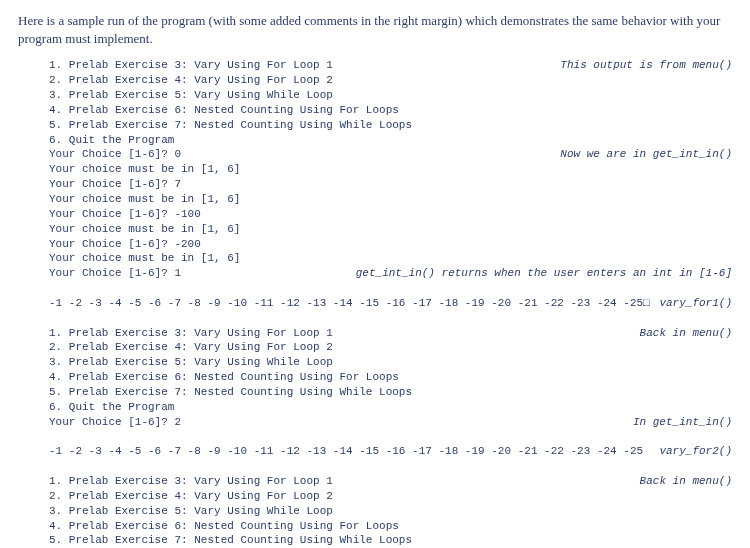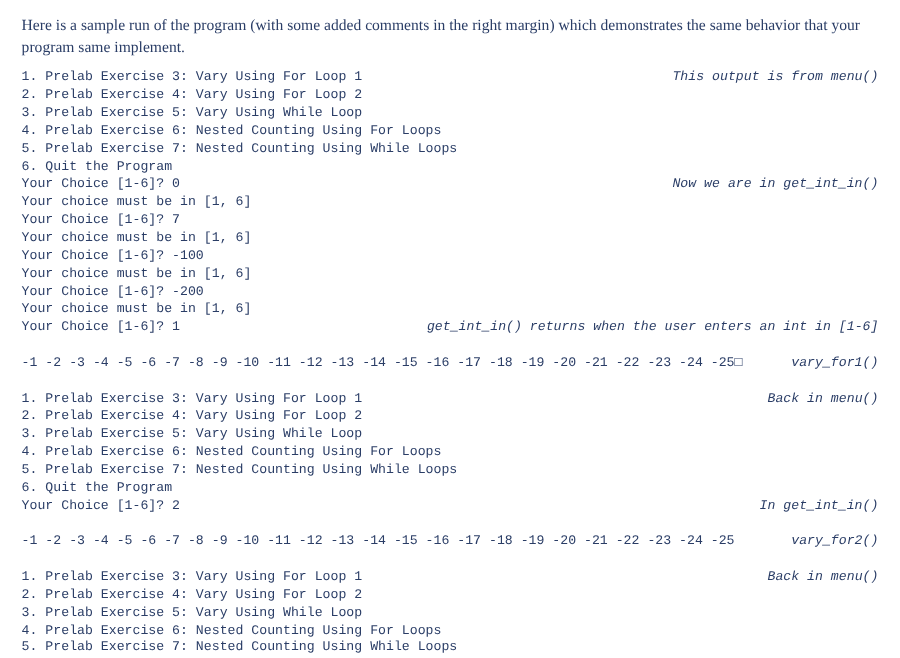--- a/index.html
+++ b/index.html
@@ -25,26 +25,27 @@
     white-space: pre;
     line-height: 1.35;
   }
   .row {
     display: flex;
     justify-content: space-between;
     align-items: baseline;
   }
   .left {
     white-space: pre;
+    margin-left: 31px;
   }
   .right {
     font-style: italic;
     white-space: pre;
     text-align: center;
     padding-left: 8px;
   }
 </style>
 </head>
 <body>
 
-<div class="intro">Here is a sample run of the program (with some added comments in the right margin) which demonstrates the same behavior that your program same implement.</div>
+<div class="intro">Here is a sample run of the program (with some added comments in the right margin) which demonstrates the same behavior with your program must implement.</div>
 
 <div class="codeblock" id="codeblock"><div class="row"><span class="left">1. Prelab Exercise 3: Vary Using For Loop 1</span><span class="right">This output is from menu()</span></div><div class="row"><span class="left">2. Prelab Exercise 4: Vary Using For Loop 2</span></div><div class="row"><span class="left">3. Prelab Exercise 5: Vary Using While Loop</span></div><div class="row"><span class="left">4. Prelab Exercise 6: Nested Counting Using For Loops</span></div><div class="row"><span class="left">5. Prelab Exercise 7: Nested Counting Using While Loops</span></div><div class="row"><span class="left">6. Quit the Program</span></div><div class="row"><span class="left">Your Choice [1-6]? 0</span><span class="right">Now we are in get_int_in()</span></div><div class="row"><span class="left">Your choice must be in [1, 6]</span></div><div class="row"><span class="left">Your Choice [1-6]? 7</span></div><div class="row"><span class="left">Your choice must be in [1, 6]</span></div><div class="row"><span class="left">Your Choice [1-6]? -100</span></div><div class="row"><span class="left">Your choice must be in [1, 6]</span></div><div class="row"><span class="left">Your Choice [1-6]? -200</span></div><div class="row"><span class="left">Your choice must be in [1, 6]</span></div><div class="row"><span class="left">Your Choice [1-6]? 1</span><span class="right">get_int_in() returns when the user enters an int in [1-6]</span></div><div class="row"><span class="left">&nbsp;</span></div><div class="row"><span class="left">-1 -2 -3 -4 -5 -6 -7 -8 -9 -10 -11 -12 -13 -14 -15 -16 -17 -18 -19 -20 -21 -22 -23 -24 -25□</span><span class="right">vary_for1()</span></div><div class="row"><span class="left">&nbsp;</span></div><div class="row"><span class="left">1. Prelab Exercise 3: Vary Using For Loop 1</span><span class="right">Back in menu()</span></div><div class="row"><span class="left">2. Prelab Exercise 4: Vary Using For Loop 2</span></div><div class="row"><span class="left">3. Prelab Exercise 5: Vary Using While Loop</span></div><div class="row"><span class="left">4. Prelab Exercise 6: Nested Counting Using For Loops</span></div><div class="row"><span class="left">5. Prelab Exercise 7: Nested Counting Using While Loops</span></div><div class="row"><span class="left">6. Quit the Program</span></div><div class="row"><span class="left">Your Choice [1-6]? 2</span><span class="right">In get_int_in()</span></div><div class="row"><span class="left">&nbsp;</span></div><div class="row"><span class="left">-1 -2 -3 -4 -5 -6 -7 -8 -9 -10 -11 -12 -13 -14 -15 -16 -17 -18 -19 -20 -21 -22 -23 -24 -25</span><span class="right">vary_for2()</span></div><div class="row"><span class="left">&nbsp;</span></div><div class="row"><span class="left">1. Prelab Exercise 3: Vary Using For Loop 1</span><span class="right">Back in menu()</span></div><div class="row"><span class="left">2. Prelab Exercise 4: Vary Using For Loop 2</span></div><div class="row"><span class="left">3. Prelab Exercise 5: Vary Using While Loop</span></div><div class="row"><span class="left">4. Prelab Exercise 6: Nested Counting Using For Loops</span></div><div class="row"><span class="left">5. Prelab Exercise 7: Nested Counting Using While Loops</span></div></div>
 
 </body></html>

